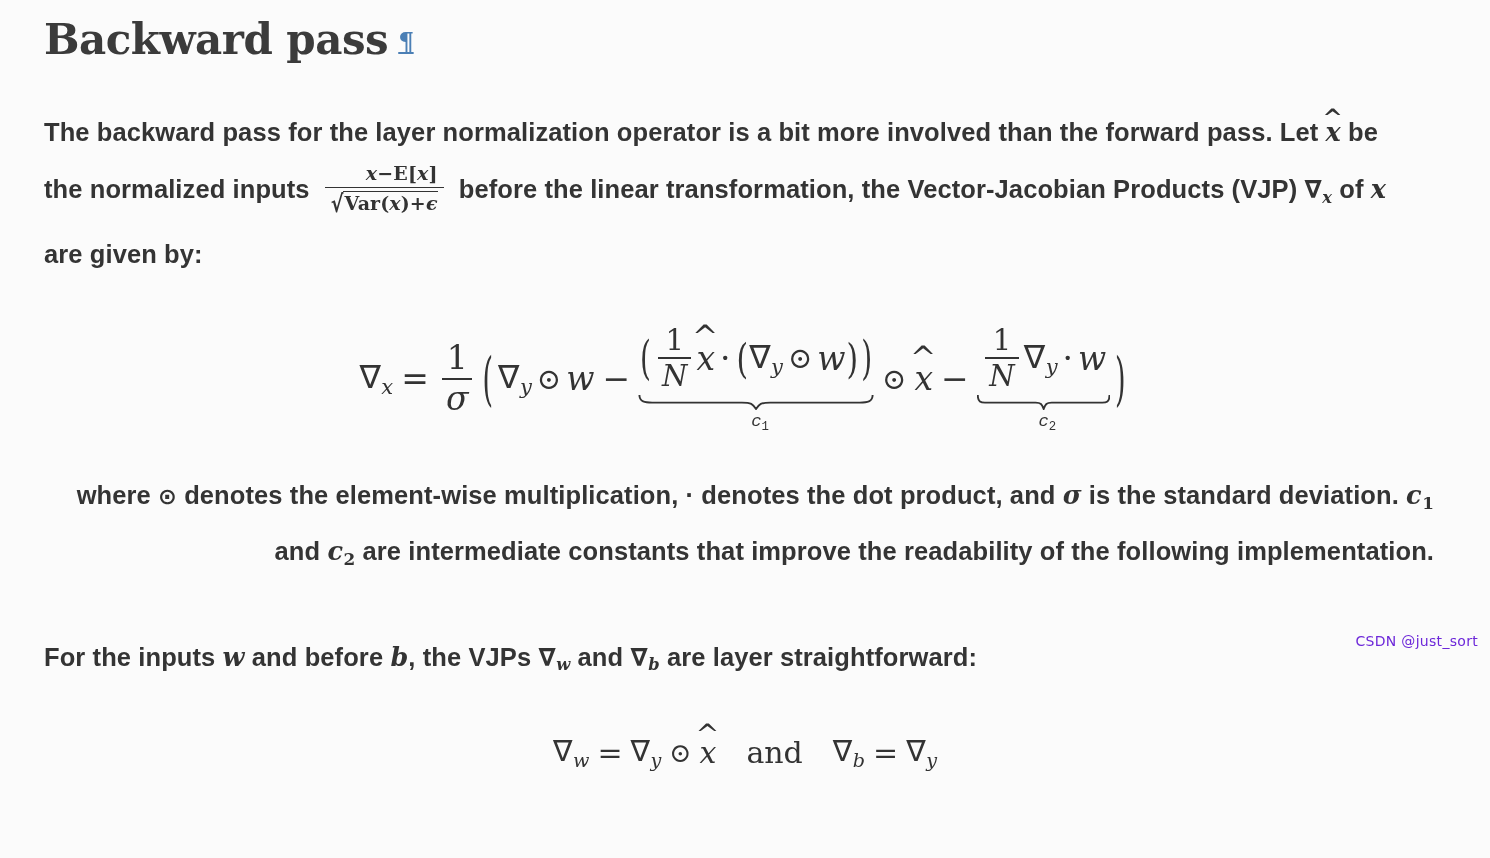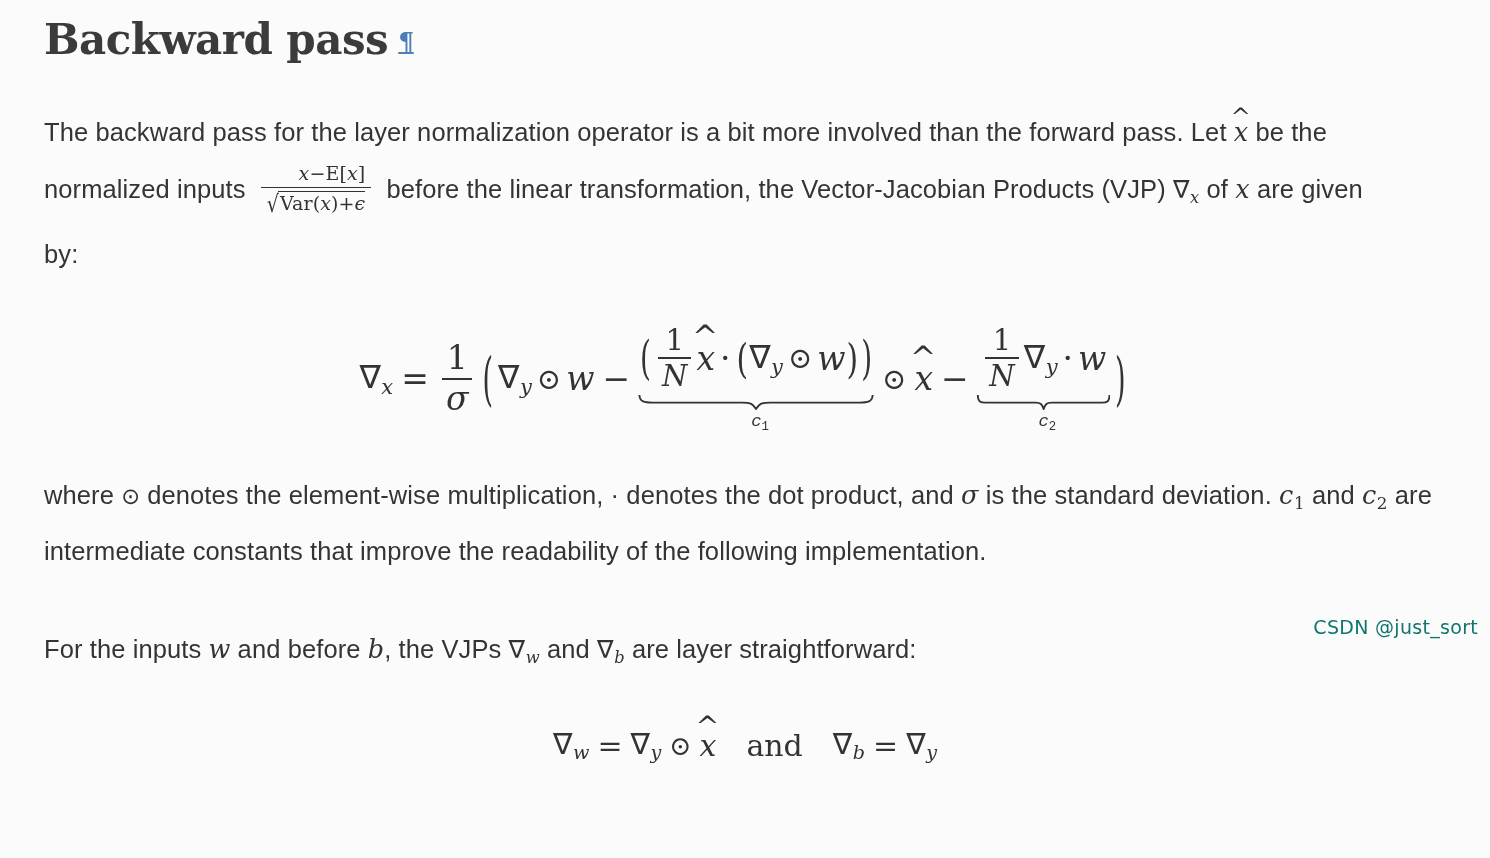--- a/index.html
+++ b/index.html
@@ -47,29 +47,31 @@
   }
 
   
   .para {
     font-family: "Liberation Sans", sans-serif;
     font-size: 25.5px;
     line-height: 57px;
     color: #343434;
     margin: 0;
     letter-spacing: 0.1px;
+    font-weight: bold;
   }
   #para-intro {
     margin-top: 32px;
     max-width: 1345px;
   }
   #para-where {
     margin-top: 38px;
     max-width: 1390px;
     line-height: 48px;
+    text-align: right;
   }
   #para-weights {
     margin-top: 50px;
     line-height: 48px;
   }
 
   
   .m {
     font-family: "DejaVu Serif", "Liberation Serif", serif;
     font-style: italic;
@@ -259,24 +261,24 @@
   .andword {
     font-style: normal;
     font-family: "DejaVu Serif", serif;
     margin: 0 30px;
   }
 
   
   .watermark {
     position: absolute;
     right: 12px;
-    bottom: 28px;
+    bottom: 17px;
     font-family: "DejaVu Sans", sans-serif;
-    font-size: 19px;
-    color: #0f766e;
+    font-size: 14px;
+    color: #6d28d9;
     letter-spacing: 0.3px;
     user-select: none;
   }
 </style>
 </head>
 <body>
 
 <div class="page">
 
   <h1 class="heading">

